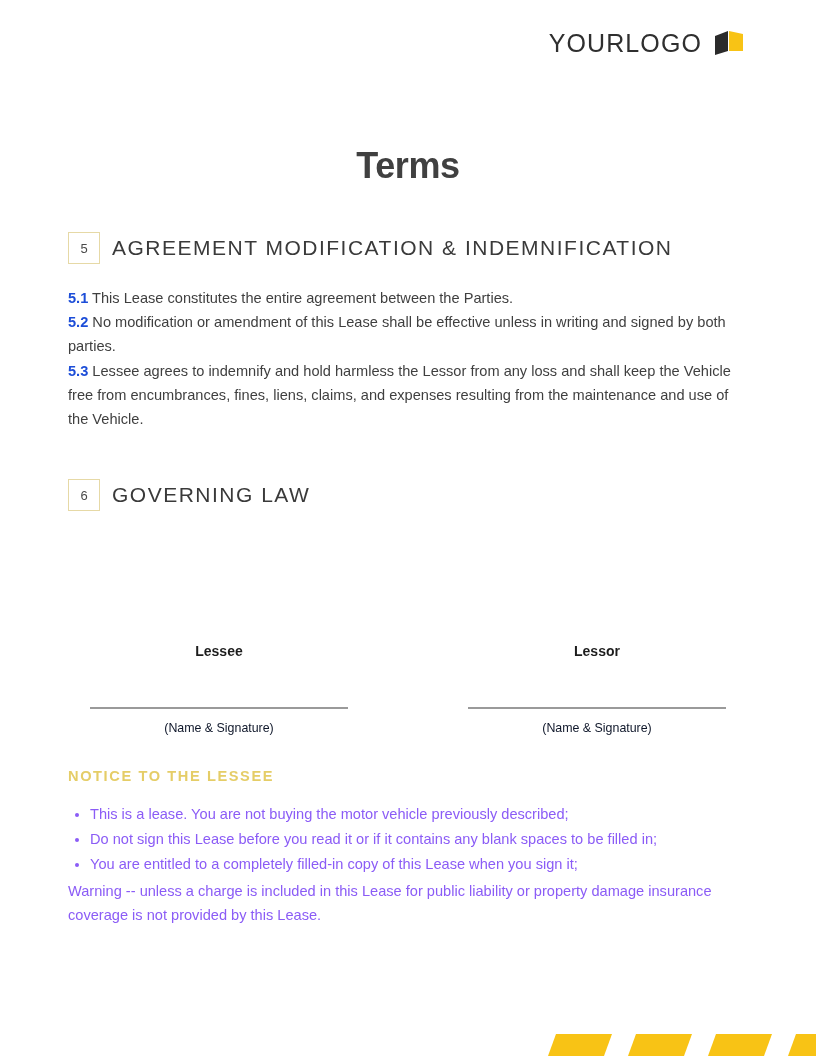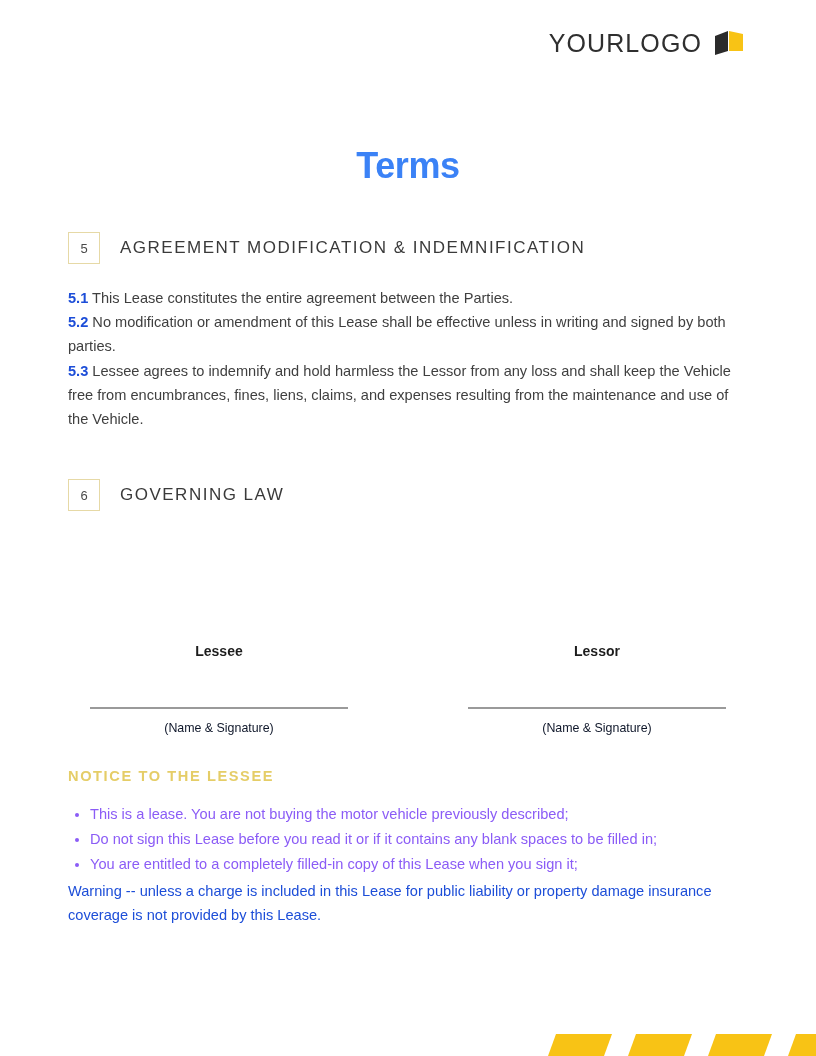--- a/index.html
+++ b/index.html
@@ -48,21 +48,21 @@
 
   
   .doc-title {
     position: absolute;
     top: 146px;
     left: 0;
     width: 816px;
     text-align: center;
     font-size: 36px;
     font-weight: bold;
-    color: #3b82f6;
+    color: #404040;
     letter-spacing: -0.4px;
     line-height: 1.1;
   }
 
   
   .content {
     position: absolute;
     top: 232px;
     left: 68px;
     width: 680px;
@@ -80,22 +80,22 @@
     border: 1px solid #e6d9a6;
     display: flex;
     align-items: center;
     justify-content: center;
     font-size: 13px;
     color: #4a4a4a;
     box-sizing: border-box;
     flex: 0 0 auto;
   }
   .section-title {
-    margin-left: 20px;
-    font-size: 17px;
+    margin-left: 12px;
+    font-size: 21px;
     letter-spacing: 1.5px;
     color: #3a3a3a;
     font-weight: 400;
     white-space: nowrap;
   }
 
   
   .clause {
     font-size: 14.6px;
     line-height: 24.2px;
@@ -168,21 +168,21 @@
   }
   .notice-list li {
     font-size: 14.6px;
     line-height: 25px;
     color: #8b5cf6;
   }
   .notice-warning {
     margin: 2px 0 0 0;
     font-size: 14.6px;
     line-height: 24px;
-    color: #1d4ed8;
+    color: #8b5cf6;
     width: 660px;
   }
 
   
   .footer-stripes {
     position: absolute;
     left: 540px;
     bottom: 0;
     width: 276px;
     height: 26px;

